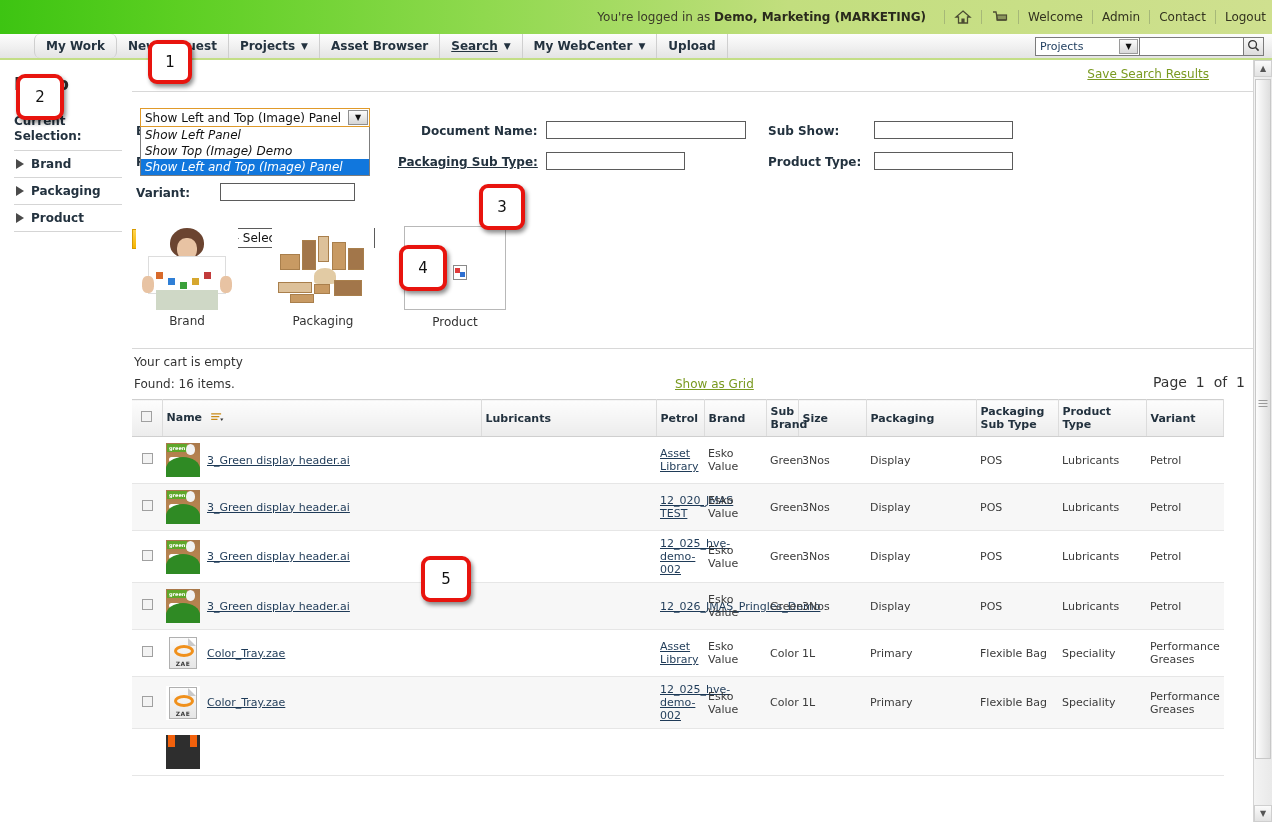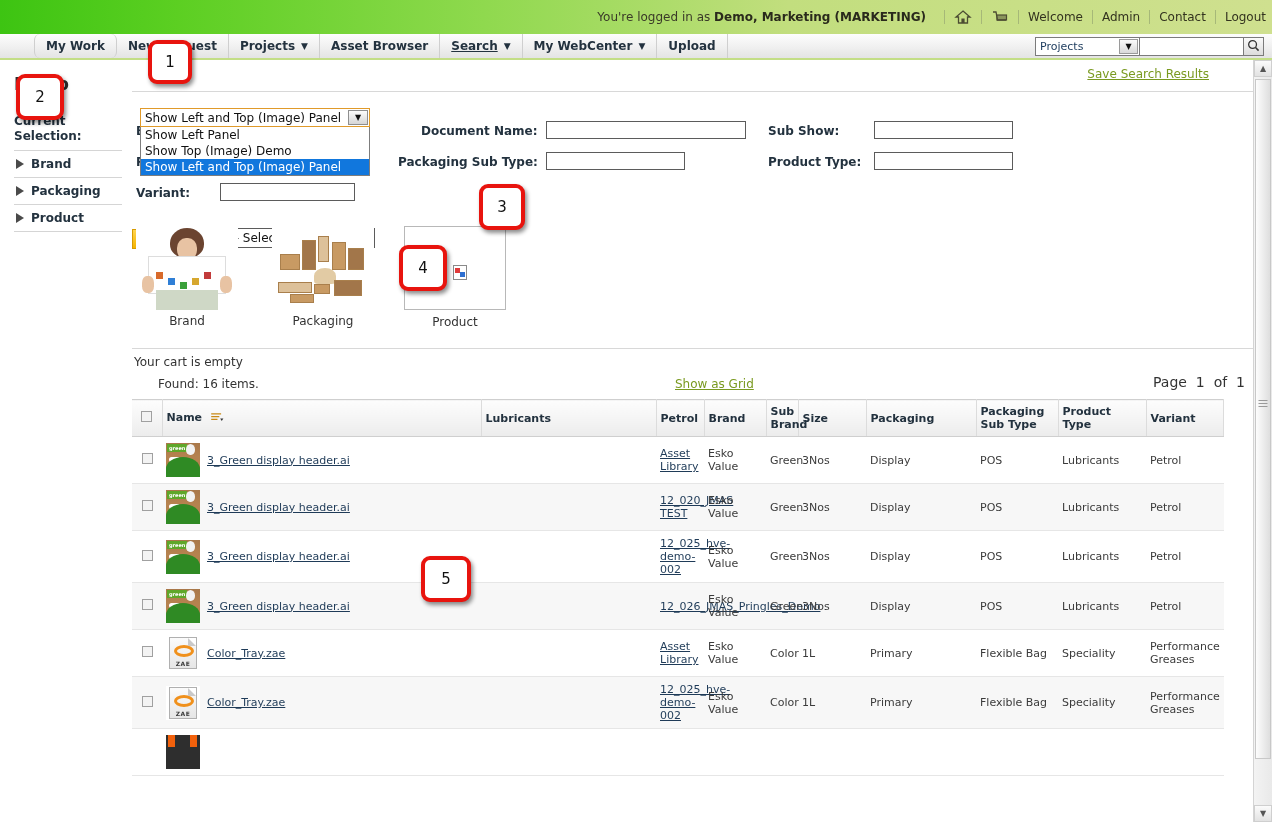--- a/index.html
+++ b/index.html
@@ -100,35 +100,35 @@
   .panelsel-box {
     height:19px; border:1px solid #e09a2a; background:#fff; font-size:12px; color:#111;
     display:flex; align-items:center; padding-left:4px; position:relative; cursor:pointer;
   }
   .panelsel-box .arrowbox {
     position:absolute; right:1px; top:1px; width:20px; height:15px;
     background:linear-gradient(to bottom,#fcfcfc,#d6d6d6); border:1px solid #8f8f8f;
     display:flex; align-items:center; justify-content:center; font-size:8px;
   }
   .panelsel-list { border:1px solid #7d7d7d; border-top:0; background:#fff; }
-  .panelsel-list div { font-size:12px; padding:1px 4px; color:#111; cursor:pointer; }
+  .panelsel-list div { font-size:12px; padding:1px 4px; color:#111; cursor:pointer;font-style:italic; }
   .panelsel-list div.sel { background:#1177dd; color:#fff; }
 
   
   .imgpanel { position:absolute; left:132px; top:166px; right:0; height:110px; }
   .thumb { position:absolute; width:102px; height:84px; }
   .thumb .cap { position:absolute; left:0; right:0; top:88px; text-align:center; font-size:12px; color:#333; }
   .thumb-empty { border:1px solid #b8b8b8; background:#fff; }
   .cart-row { position:absolute; left:132px; top:288px; right:0; border-top:1px solid #d8d8d8; padding:6px 0 0 2px;
               font-size:12px; color:#333;}
 
   
   .results { position:absolute; left:132px; top:313px; right:0; }
   .res-head { position:relative; height:26px; }
-  .res-found { position:absolute; left:2px; top:4px; font-size:12px; color:#333;margin-left:24px; }
+  .res-found { position:absolute; left:2px; top:4px; font-size:12px; color:#333; }
   .res-grid { position:absolute; left:543px; top:4px; font-size:12px; color:#7a9a20; text-decoration:underline; cursor:pointer;}
   .res-page { position:absolute; right:8px; top:1px; font-size:14px; color:#333; }
 
   table.rt { border-collapse:collapse; width:1092px; table-layout:fixed; }
   table.rt thead th {
     background:linear-gradient(to bottom,#fdfdfd,#ececec); border-top:1px solid #cfcfcf;
     border-bottom:1px solid #cfcfcf; border-right:1px solid #dcdcdc;
     font-size:11px; font-weight:bold; color:#23323f; text-align:left; padding:5px 4px; height:22px;
   }
   table.rt thead th.cbx { width:30px; text-align:center; }
@@ -314,21 +314,21 @@
 
       <span class="fld-label" style="left:4px;  top:63px;">Packaging:</span>
       <input class="fld-input" style="left: 88px; top: 60px; width: 135px;" value="">
 
       <span class="fld-label" style="left:4px;  top:94px;">Variant:</span>
       <input class="fld-input" style="left: 88px; top: 91px; width: 135px;" value="">
 
       <span class="fld-label" style="left:266px; top:32px;margin-left:23px;">Document Name:</span>
       <input class="fld-input" style="left: 414px; top: 29px; width: 200px;" value="">
 
-      <span class="fld-label" style="left:266px; top:63px;">Packaging Sub Type:</span>
+      <span class="fld-label" style="left:266px; top:63px;text-decoration:underline;">Packaging Sub Type:</span>
       <input class="fld-input" style="left: 414px; top: 60px; width: 139px;" value="">
 
       <span class="fld-label" style="left:636px; top:32px;">Sub Show:</span>
       <input class="fld-input" style="left: 742px; top: 29px; width: 139px;" value="">
 
       <span class="fld-label" style="left:636px; top:63px;">Product Type:</span>
       <input class="fld-input" style="left: 742px; top: 60px; width: 139px;" value="">
 
       <div class="btn-search">
         <span>Search</span>

